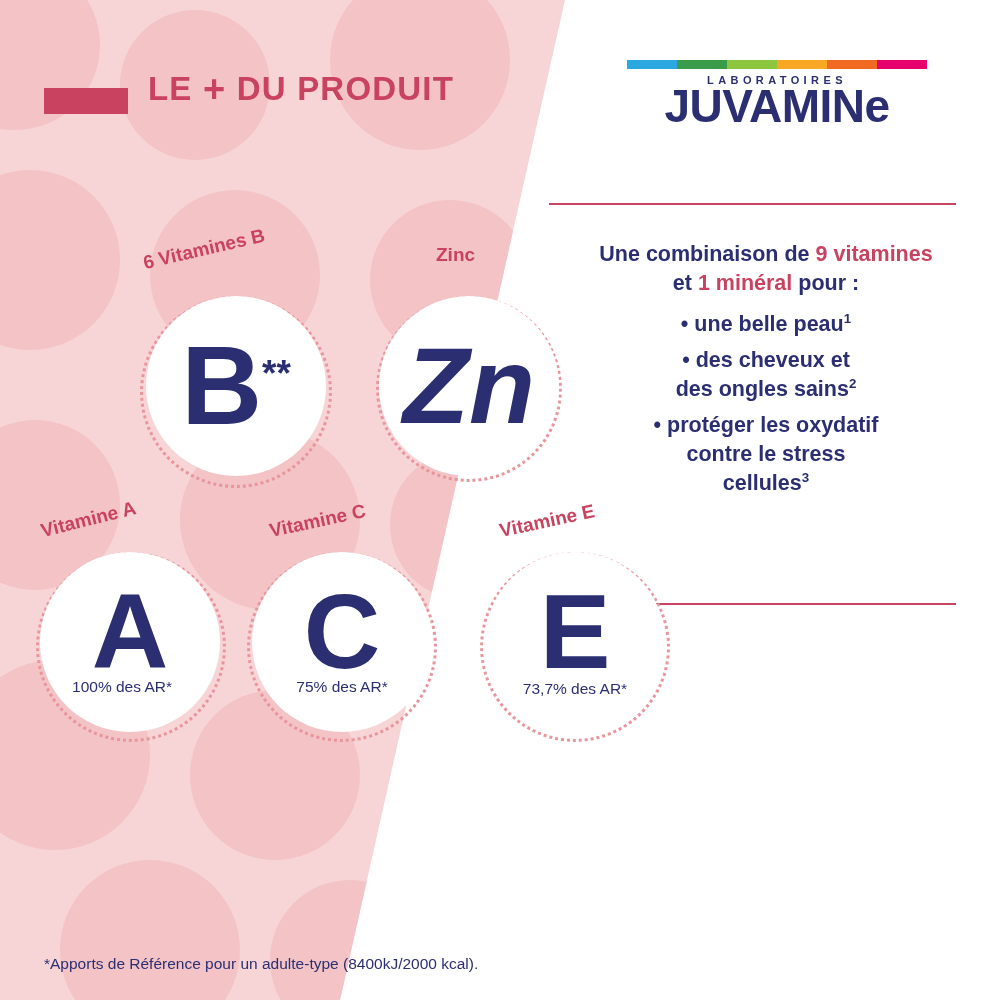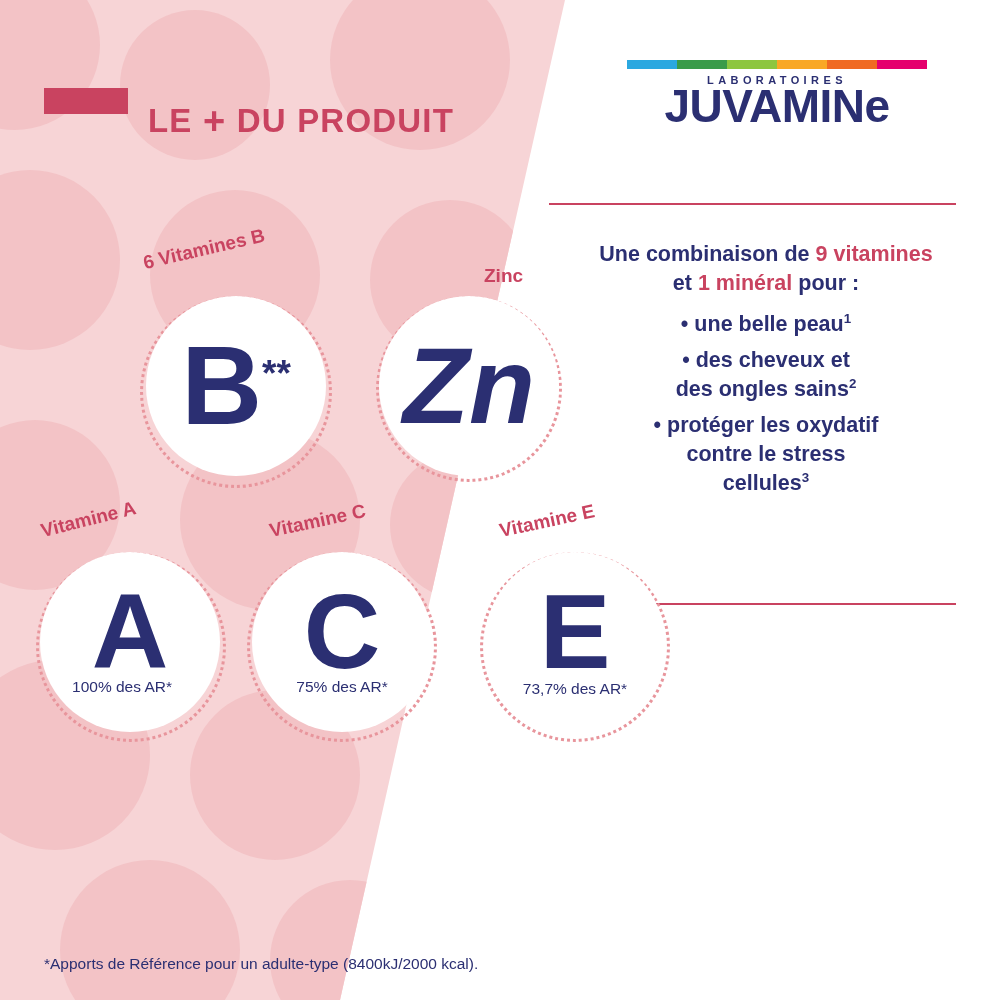--- a/index.html
+++ b/index.html
@@ -50,21 +50,21 @@
     position: absolute;
     left: 44px;
     top: 88px;
     width: 84px;
     height: 26px;
     background: #c94360;
   }
   .header-title {
     position: absolute;
     left: 148px;
-    top: 100px;
+    top: 68px;
     font-size: 33px;
     font-weight: bold;
     letter-spacing: 1.2px;
     color: #c94360;
     white-space: nowrap;
   }
   .header-plus {
     color: #c94360;
     font-size: 38px;
     font-weight: bold;
@@ -250,21 +250,21 @@
       <span class="circle-letter" style="font-size:112px;"><span>B</span><sup>**</sup></span>
     </div>
     <div class="circle-caption" style="left:146px; top:252px; transform:rotate(-13deg); transform-origin:left bottom;">6 Vitamines B</div>
   </div>
 
   <div class="circle-wrap">
     <div class="dotted-ring" style="left:376px; top:296px; width:186px; height:186px;"></div>
     <div class="circle" style="left:379px; top:296px; width:180px; height:180px;">
       <span class="circle-letter" style="font-size:108px;font-style:italic;">Zn</span>
     </div>
-    <div class="circle-caption" style="left:436px; top:265px;margin-left:48px;">Zinc</div>
+    <div class="circle-caption" style="left:436px; top:244px;">Zinc</div>
   </div>
 
   <div class="circle-wrap">
     <div class="dotted-ring" style="left:36px; top:552px; width:190px; height:190px;"></div>
     <div class="circle" style="left:40px; top:552px; width:180px; height:180px;">
       <span class="circle-letter" style="font-size:106px; margin-top:-22px;">A</span>
     </div>
     <div class="circle-caption" style="left:44px; top:520px; transform:rotate(-14deg); transform-origin:left bottom;">Vitamine A</div>
     <div class="circle-sub" style="left:32px; top:678px; width:180px;">100% des AR*</div>
   </div>

